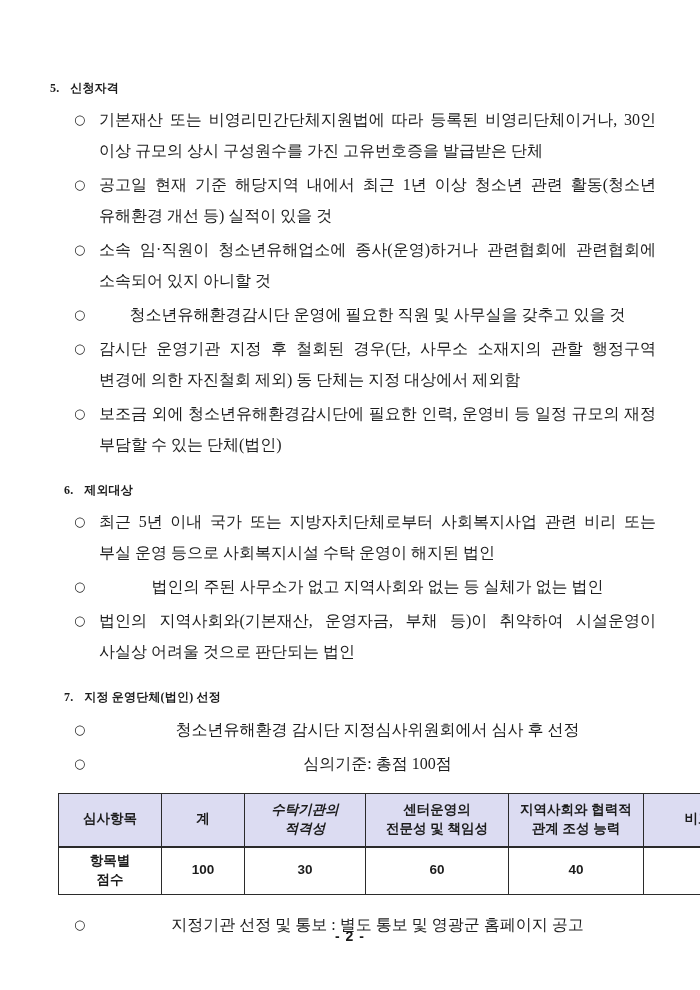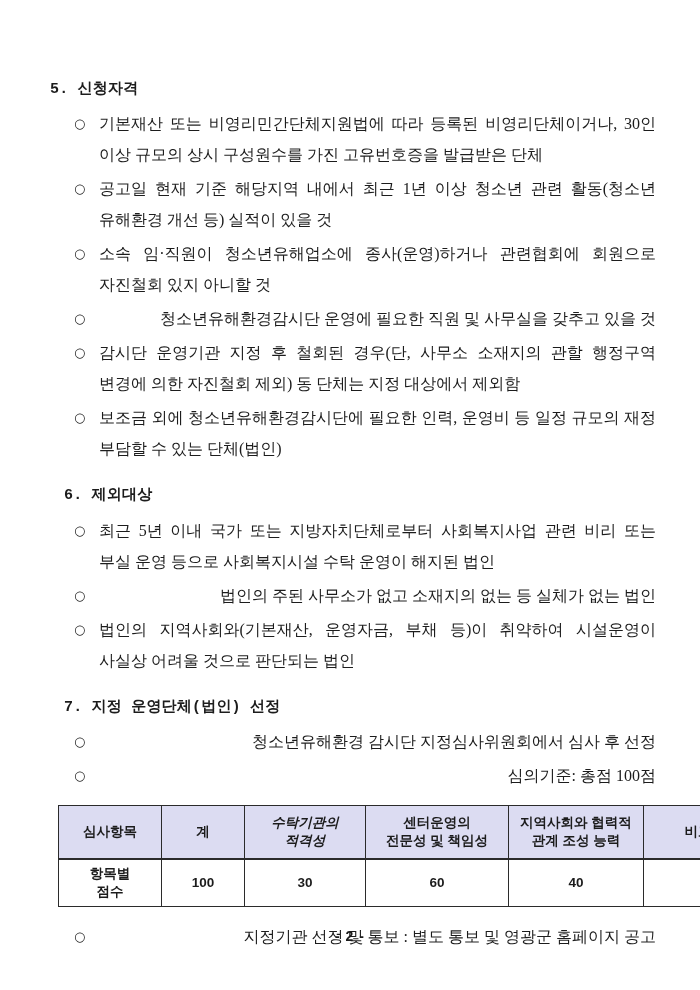--- a/index.html
+++ b/index.html
@@ -18,27 +18,26 @@
   .page {
     width: 700px;
     height: 990px;
     box-sizing: border-box;
     padding: 80px 44px 0 44px;
     position: relative;
   }
 
   
   .section-heading {
-    font-size: 15px;
+    font-size: 12px;
     font-weight: bold;
     letter-spacing: 0.2px;
     margin: 0 0 8px 6px;
     line-height: 1.35;
     white-space: pre;
-    font-family: Liberation Mono, monospace;
   }
   .section-heading .num {
     display: inline-block;
     min-width: 17px;
   }
   .sec-gap-top { margin-top: 22px; margin-left: 20px; }
 
   
   .bullet-list {
     margin: 0 0 0 0;
@@ -59,21 +58,21 @@
     font-size: 13px;
     line-height: 31px;
     font-family: "DejaVu Sans", sans-serif;
   }
   .bullet-text {
     display: block;
     text-align: justify;
     text-justify: inter-character;
     word-break: keep-all;
   }
-  .bullet-text.nojust { text-align: right; }
+  .bullet-text.nojust { text-align: center; }
 
   
   .table-wrap {
     margin: 14px 0 0 14px;
     width: 604px;
   }
   table.score-table {
     border-collapse: collapse;
     width: 604px;
     table-layout: fixed;
@@ -133,21 +132,21 @@
     <li class="bullet-item">
       <span class="bullet-marker">○</span>
       <span class="bullet-text">기본재산 또는 비영리민간단체지원법에 따라 등록된 비영리단체이거나, 30인 이상 규모의 상시 구성원수를 가진 고유번호증을 발급받은 단체</span>
     </li>
     <li class="bullet-item">
       <span class="bullet-marker">○</span>
       <span class="bullet-text">공고일 현재 기준 해당지역 내에서 최근 1년 이상 청소년 관련 활동(청소년 유해환경 개선 등) 실적이 있을 것</span>
     </li>
     <li class="bullet-item">
       <span class="bullet-marker">○</span>
-      <span class="bullet-text">소속 임·직원이 청소년유해업소에 종사(운영)하거나 관련협회에 회원으로 자진철회 있지 아니할 것</span>
+      <span class="bullet-text">소속 임·직원이 청소년유해업소에 종사(운영)하거나 관련협회에 관련협회에 소속되어 있지 아니할 것</span>
     </li>
     <li class="bullet-item">
       <span class="bullet-marker">○</span>
       <span class="bullet-text nojust">청소년유해환경감시단 운영에 필요한 직원 및 사무실을 갖추고 있을 것</span>
     </li>
     <li class="bullet-item">
       <span class="bullet-marker">○</span>
       <span class="bullet-text">감시단 운영기관 지정 후 철회된 경우(단, 사무소 소재지의 관할 행정구역 변경에 의한 자진철회 제외) 동 단체는 지정 대상에서 제외함</span>
     </li>
     <li class="bullet-item">
@@ -158,21 +157,21 @@
 
   <div class="section-heading sec-gap-top"><span class="num">6.</span> <span>제외대상</span></div>
 
   <ul class="bullet-list">
     <li class="bullet-item">
       <span class="bullet-marker">○</span>
       <span class="bullet-text">최근 5년 이내 국가 또는 지방자치단체로부터 사회복지사업 관련 비리 또는 부실 운영 등으로 사회복지시설 수탁 운영이 해지된 법인</span>
     </li>
     <li class="bullet-item">
       <span class="bullet-marker">○</span>
-      <span class="bullet-text nojust">법인의 주된 사무소가 없고 소재지의 없는 등 실체가 없는 법인</span>
+      <span class="bullet-text nojust">법인의 주된 사무소가 없고 지역사회와 없는 등 실체가 없는 법인</span>
     </li>
     <li class="bullet-item">
       <span class="bullet-marker">○</span>
       <span class="bullet-text">법인의 지역사회와(기본재산, 운영자금, 부채 등)이 취약하여 시설운영이 사실상 어려울 것으로 판단되는 법인</span>
     </li>
   </ul>
 
   <div class="section-heading sec-gap-top"><span class="num">7.</span> <span>지정 운영단체(법인) 선정</span></div>
 
   <ul class="bullet-list">

